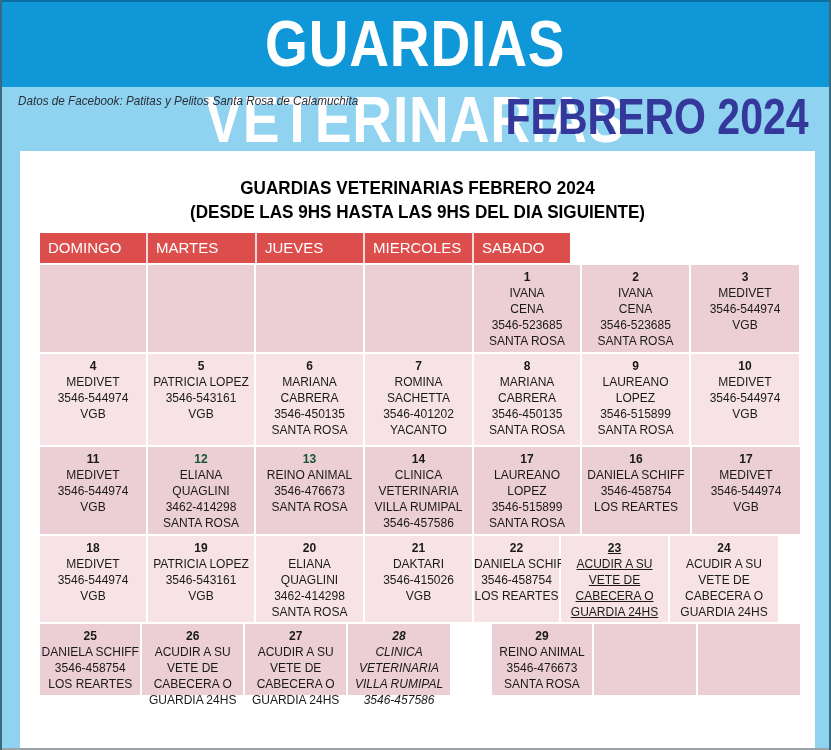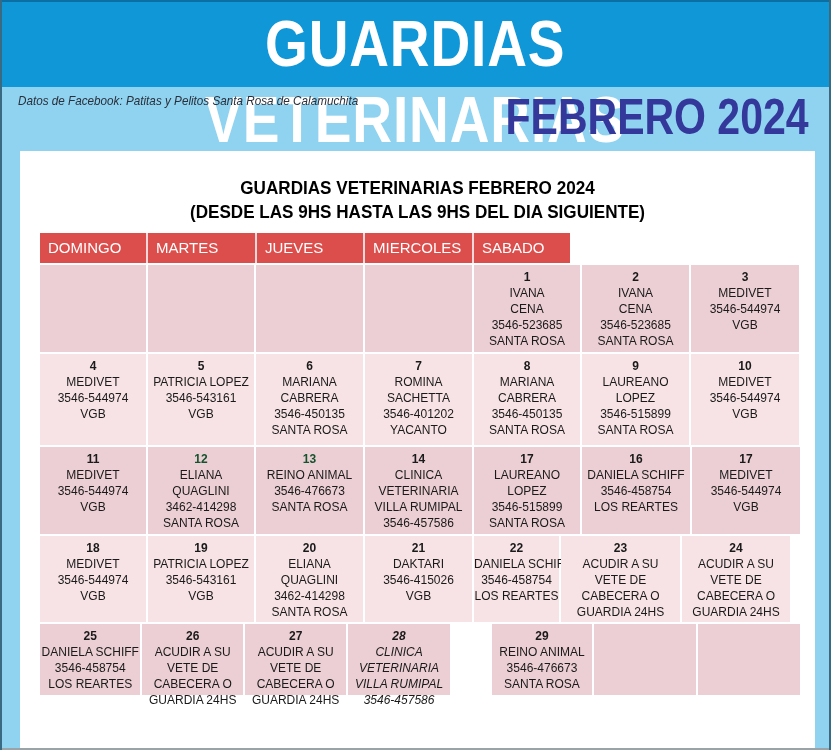--- a/index.html
+++ b/index.html
@@ -259,21 +259,21 @@
         <span class="line">DAKTARI</span>
         <span class="line">3546-415026</span>
         <span class="line">VGB</span>
       </div>
       <div class="day-cell even" style="width: 87px;">
         <span class="day-num">22</span>
         <span class="line">DANIELA SCHIFF</span>
         <span class="line">3546-458754</span>
         <span class="line">LOS REARTES</span>
       </div>
-      <div class="day-cell even" style="width: 121px;">
+      <div class="day-cell even" style="width: 109px; text-decoration: underline;">
         <span class="day-num">23</span>
         <span class="line">ACUDIR A SU</span>
         <span class="line">VETE DE</span>
         <span class="line">CABECERA O</span>
         <span class="line">GUARDIA 24HS</span>
       </div>
       <div class="day-cell even" style="width: 108px; border-right: none;">
         <span class="day-num">24</span>
         <span class="line">ACUDIR A SU</span>
         <span class="line">VETE DE</span>

